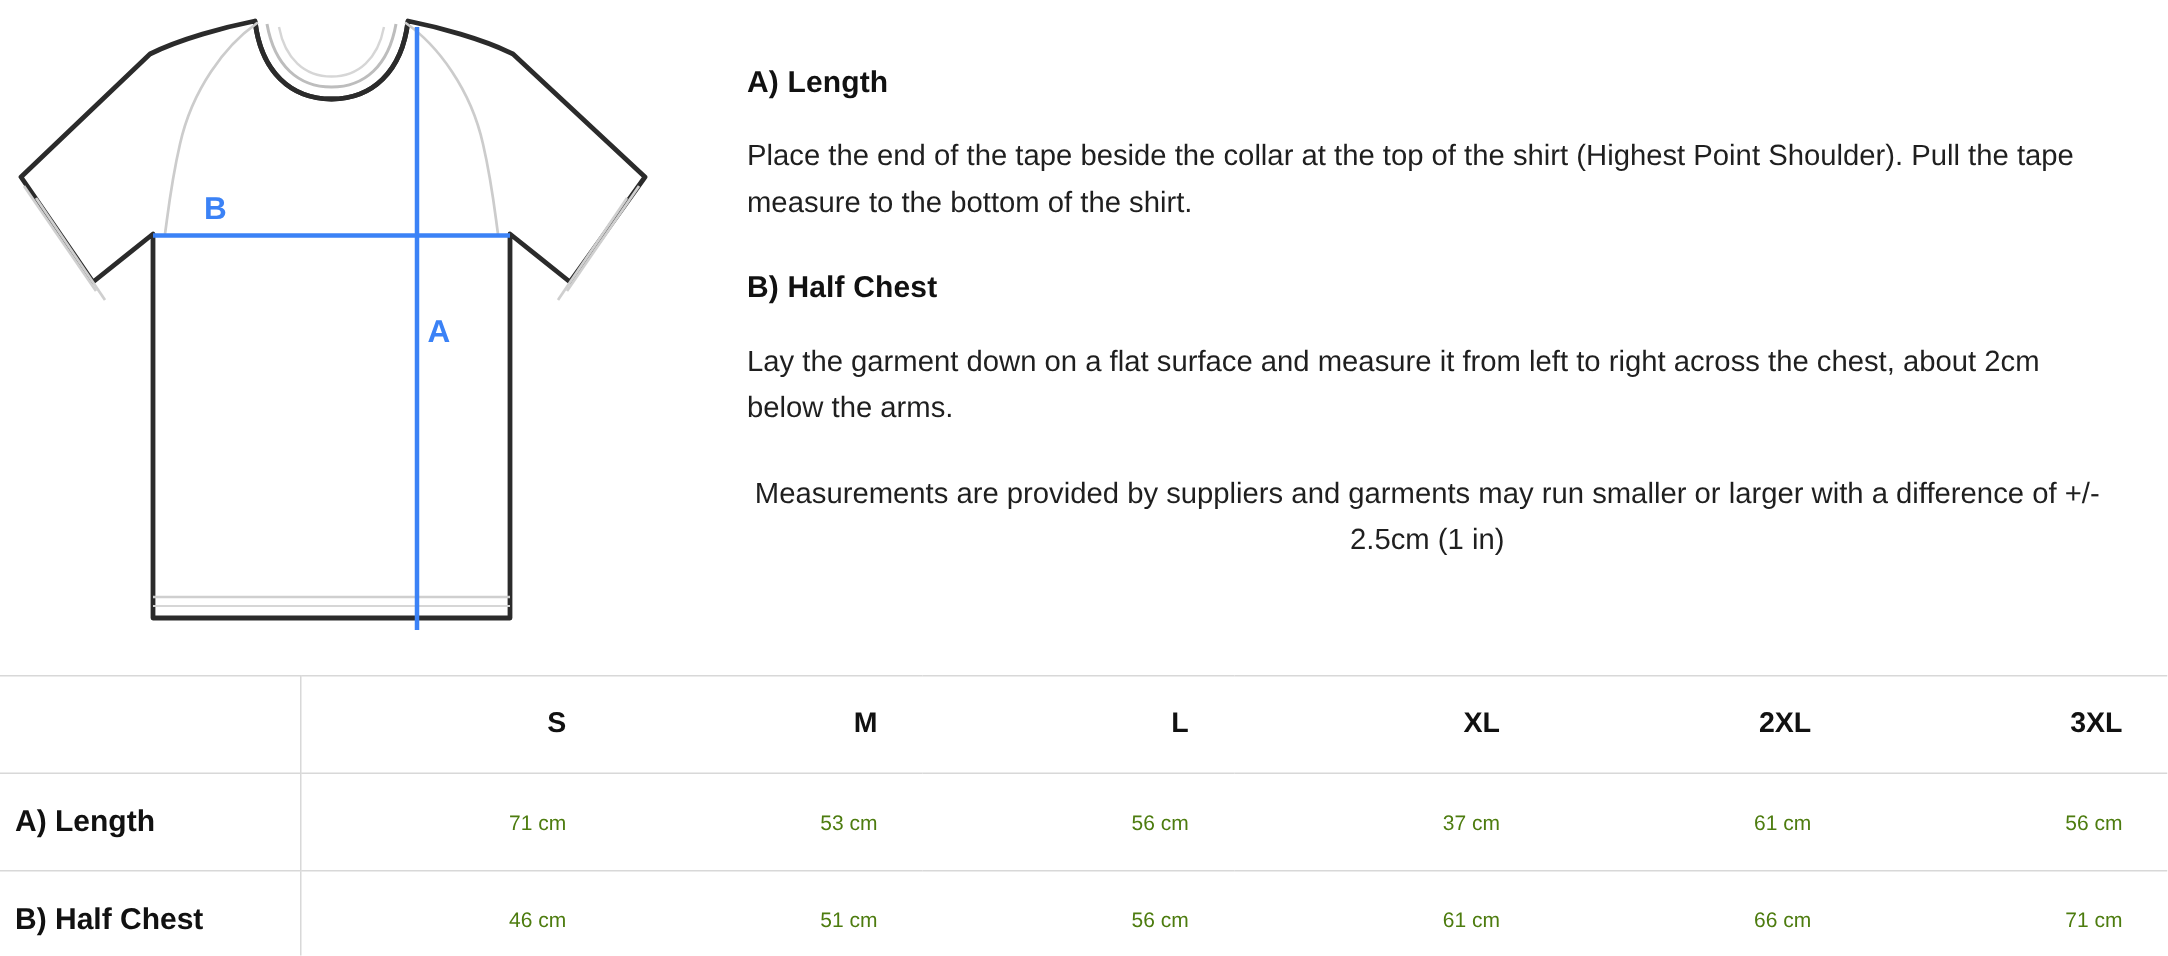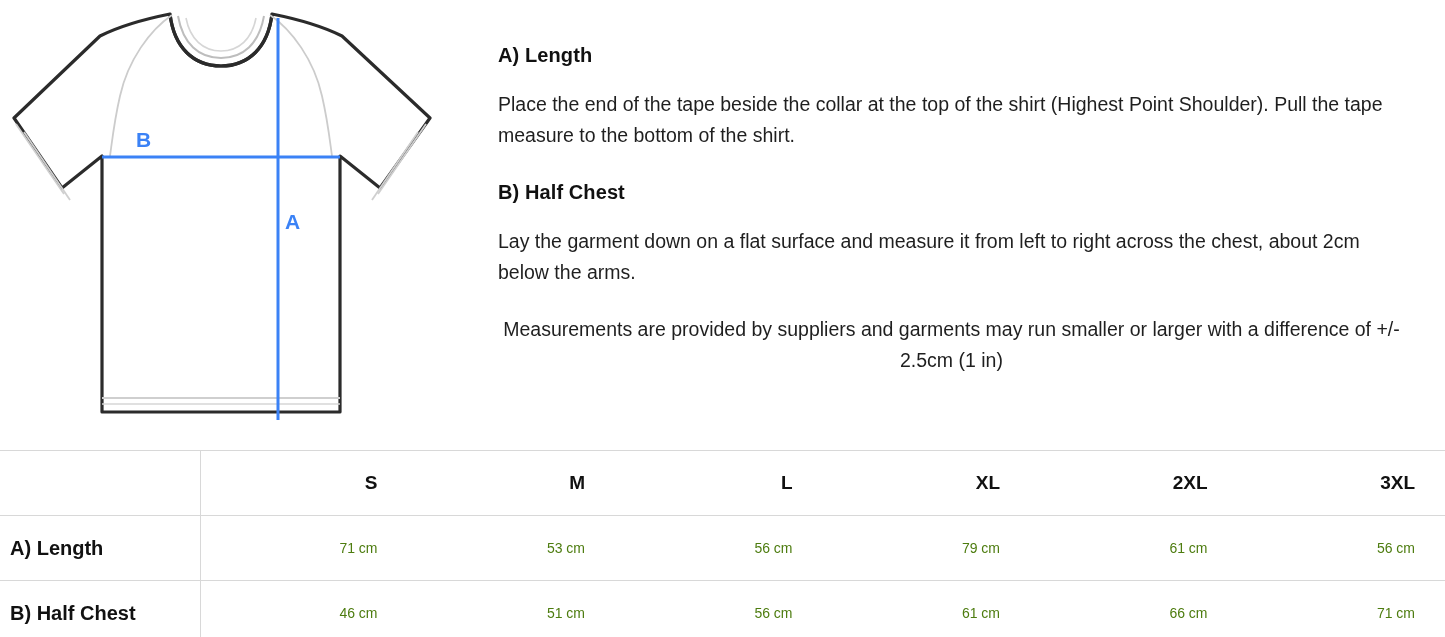--- a/index.html
+++ b/index.html
@@ -189,21 +189,21 @@
         <th class="col-head">L</th>
         <th class="col-head">XL</th>
         <th class="col-head">2XL</th>
         <th class="col-head">3XL</th>
       </tr>
       <tr>
         <td class="col-label row-head">A) Length</td>
         <td class="cell">71 cm</td>
         <td class="cell">53 cm</td>
         <td class="cell">56 cm</td>
-        <td class="cell">79 cm</td>
+        <td class="cell">37 cm</td>
         <td class="cell">61 cm</td>
         <td class="cell">56 cm</td>
       </tr>
       <tr>
         <td class="col-label row-head">B) Half Chest</td>
         <td class="cell">46 cm</td>
         <td class="cell">51 cm</td>
         <td class="cell">56 cm</td>
         <td class="cell">61 cm</td>
         <td class="cell">66 cm</td>

